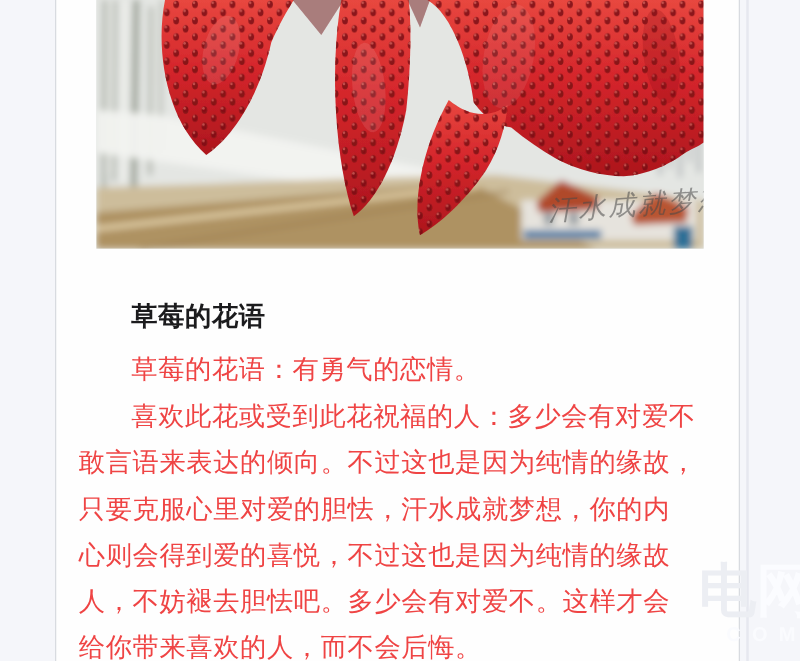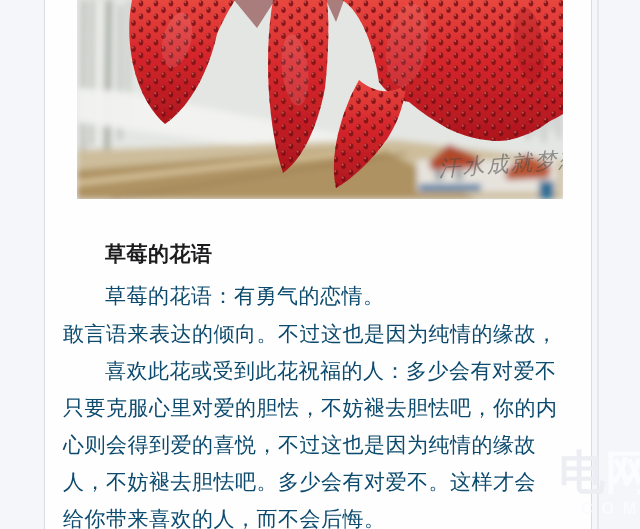--- a/index.html
+++ b/index.html
@@ -15,21 +15,21 @@
     border-left:1px solid #d8dbe0;border-right:1px solid #d8dbe0;
     box-sizing:content-box;
   }
   .photo{
     position:absolute;left:32px;top:0;width:486px;height:199px;
     overflow:hidden;background:#e4e6e3;
   }
   .photo svg{display:block;}
   .article{position:absolute;left:18px;top:235px;width:514px;}
   .tline{
-    font-size:21px;line-height:37px;color:#0c4a6e;
+    font-size:21px;line-height:37px;color:#ef4444;
     white-space:nowrap;letter-spacing:0.5px;
   }
   .tline.indent{text-indent:42px;}
   .heading-block{margin:0 0 5px 0;}
   .heading-block .tline{font-weight:700;color:#1b1b1d;}
   .para{margin:0 0 1px 0;}
   .scroll-rail{
     position:absolute;left:597px;top:0;width:2px;height:529px;
     background:#e6e8ef;
   }
@@ -148,23 +148,23 @@
 
     <div class="article">
       <div class="heading-block">
         <div class="tline indent">草莓的花语</div>
       </div>
       <div>
           <div class="para">
             <div class="tline indent">草莓的花语：有勇气的恋情。</div>
           </div>
           <div class="para">
+            <div class="tline indent">喜欢此花或受到此花祝福的人：多少会有对爱不</div>
             <div class="tline">敢言语来表达的倾向。不过这也是因为纯情的缘故，</div>
-            <div class="tline indent">喜欢此花或受到此花祝福的人：多少会有对爱不</div>
-            <div class="tline">只要克服心里对爱的胆怯，不妨褪去胆怯吧，你的内</div>
+            <div class="tline">只要克服心里对爱的胆怯，汗水成就梦想，你的内</div>
             <div class="tline">心则会得到爱的喜悦，不过这也是因为纯情的缘故</div>
             <div class="tline">人，不妨褪去胆怯吧。多少会有对爱不。这样才会</div>
             <div class="tline">给你带来喜欢的人，而不会后悔。</div>
           </div>
         </div>
     </div>
 
   </div>
 
   <div class="scroll-rail"></div>

